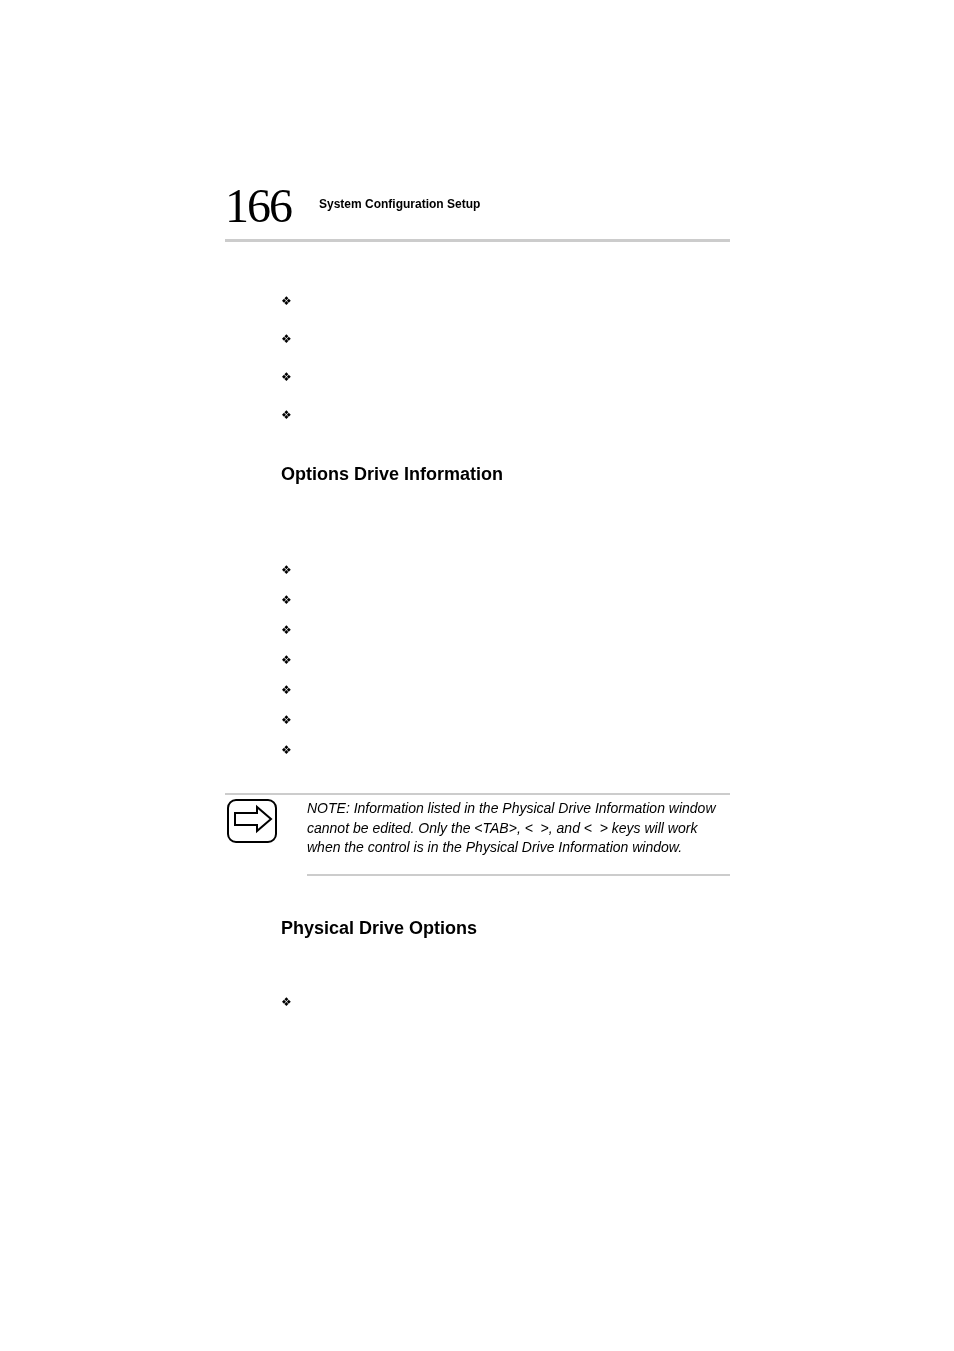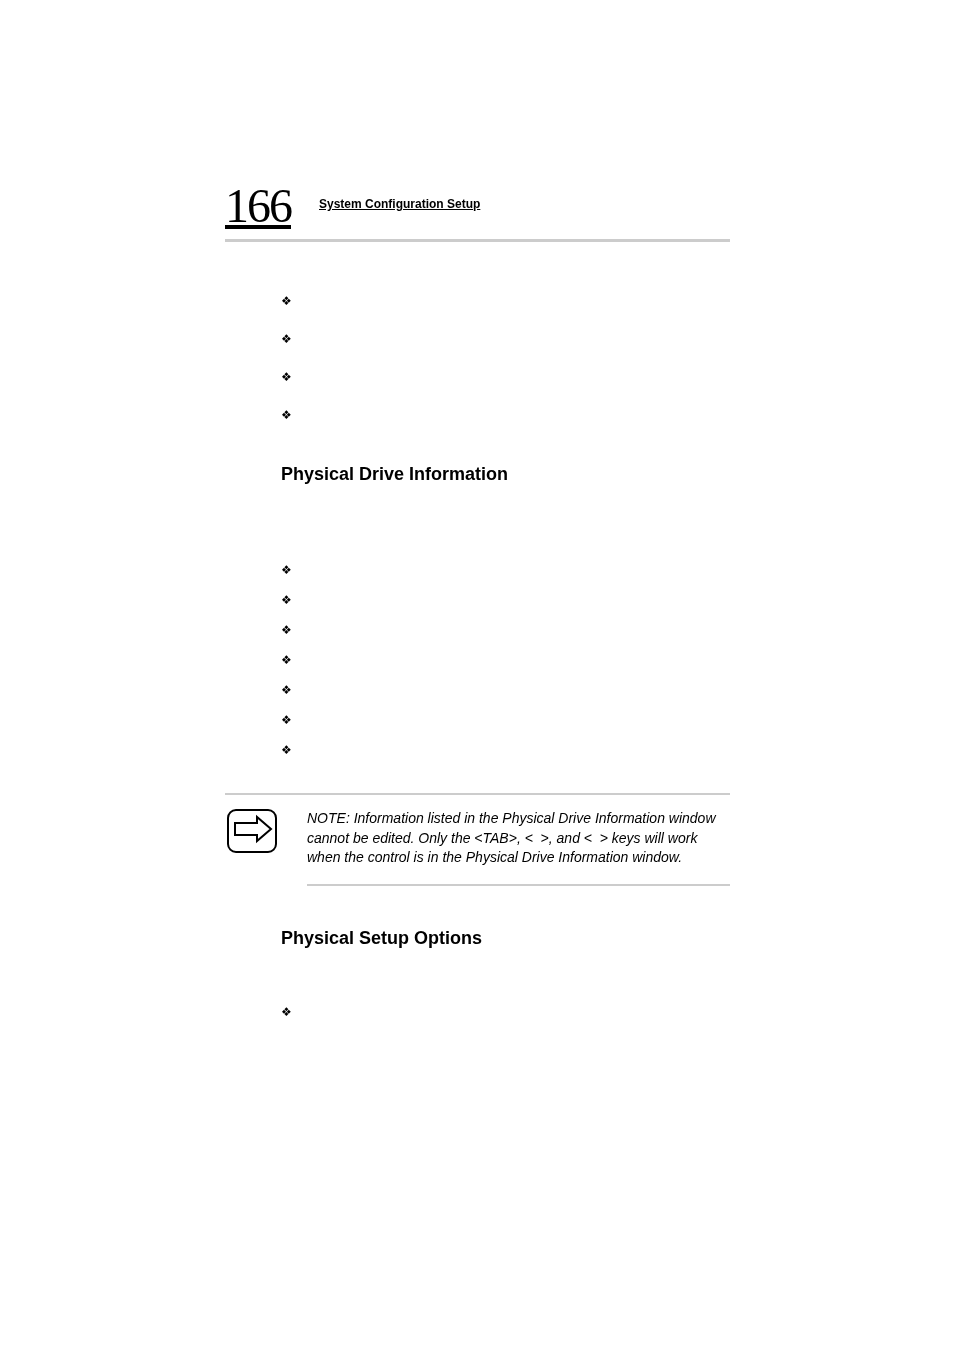--- a/index.html
+++ b/index.html
@@ -19,21 +19,20 @@
       left: 225px;
       top: 178px;
       width: 505px;
     }
     .header-row {
       display: flex;
       align-items: baseline;
       border-bottom: 3px solid #ccc;
       padding-bottom: 6px;
       margin-bottom: 50px;
-      text-decoration: underline;
     }
     .page-number {
       font-size: 48px;
       font-weight: normal;
       font-family: Georgia, 'Times New Roman', serif;
       letter-spacing: -2px;
       margin-right: 28px;
     }
     .header-title {
       font-size: 12px;
@@ -67,21 +66,21 @@
       font-size: 18px;
       font-weight: bold;
       margin-top: 42px;
       margin-bottom: 76px;
     }
     .section-heading.tight {
       margin-bottom: 54px;
     }
     .note-block {
       border-top: 2px solid #ccc;
-      padding-top: 14px;
+      padding-top: 4px;
       margin-top: 8px;
       margin-left: -56px;
       display: flex;
       align-items: flex-start;
       gap: 24px;
     }
     .note-icon {
       flex-shrink: 0;
       width: 56px;
       margin-left: 2px;
@@ -107,21 +106,21 @@
 
   <div class="content-area">
 
     <ul class="bullets spaced">
       <li></li>
       <li></li>
       <li></li>
       <li></li>
     </ul>
 
-    <h2 class="section-heading">Physical Drive Information</h2>
+    <h2 class="section-heading">Options Drive Information</h2>
 
     <ul class="bullets">
       <li></li>
       <li></li>
       <li></li>
       <li></li>
       <li></li>
       <li></li>
       <li></li>
     </ul>
@@ -129,21 +128,21 @@
     <div class="note-block">
       <div class="note-icon">
         <svg width="50" height="44" viewBox="0 0 50 44">
           <rect x="1" y="1" width="48" height="42" rx="8" ry="8" fill="none" stroke="#000" stroke-width="2"></rect>
           <path d="M 8 14 L 30 14 L 30 8 L 44 20 L 30 32 L 30 26 L 8 26 Z" fill="none" stroke="#000" stroke-width="2"></path>
         </svg>
       </div>
       <div class="note-text">NOTE: Information listed in the Physical Drive Information window cannot be edited.  Only the &lt;TAB&gt;, &lt;&nbsp;&nbsp;&gt;, and &lt;&nbsp;&nbsp;&gt; keys will work when the control is in the Physical Drive Information window.</div>
     </div>
 
-    <h2 class="section-heading tight">Physical Setup Options</h2>
+    <h2 class="section-heading tight">Physical Drive Options</h2>
 
     <ul class="bullets">
       <li></li>
     </ul>
 
   </div>
 
 </div>
 
 </body></html>

